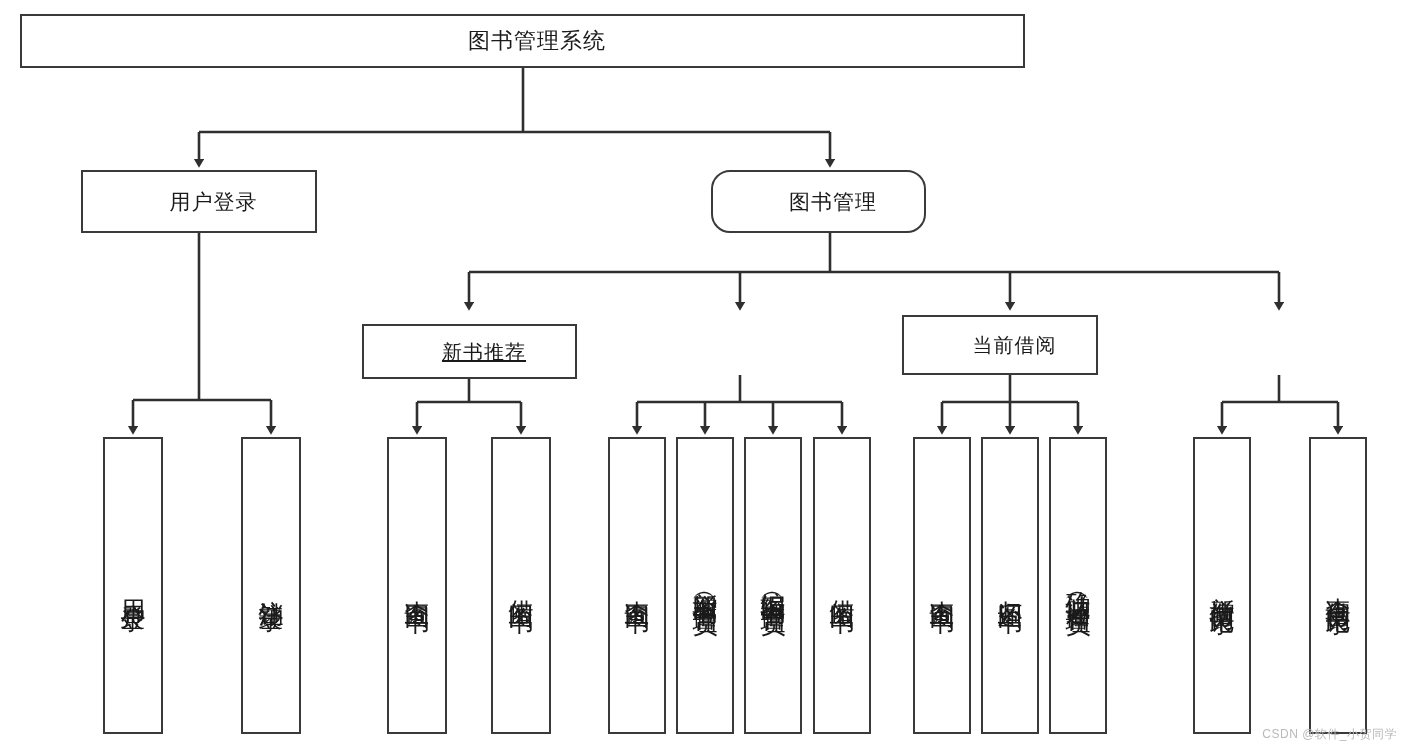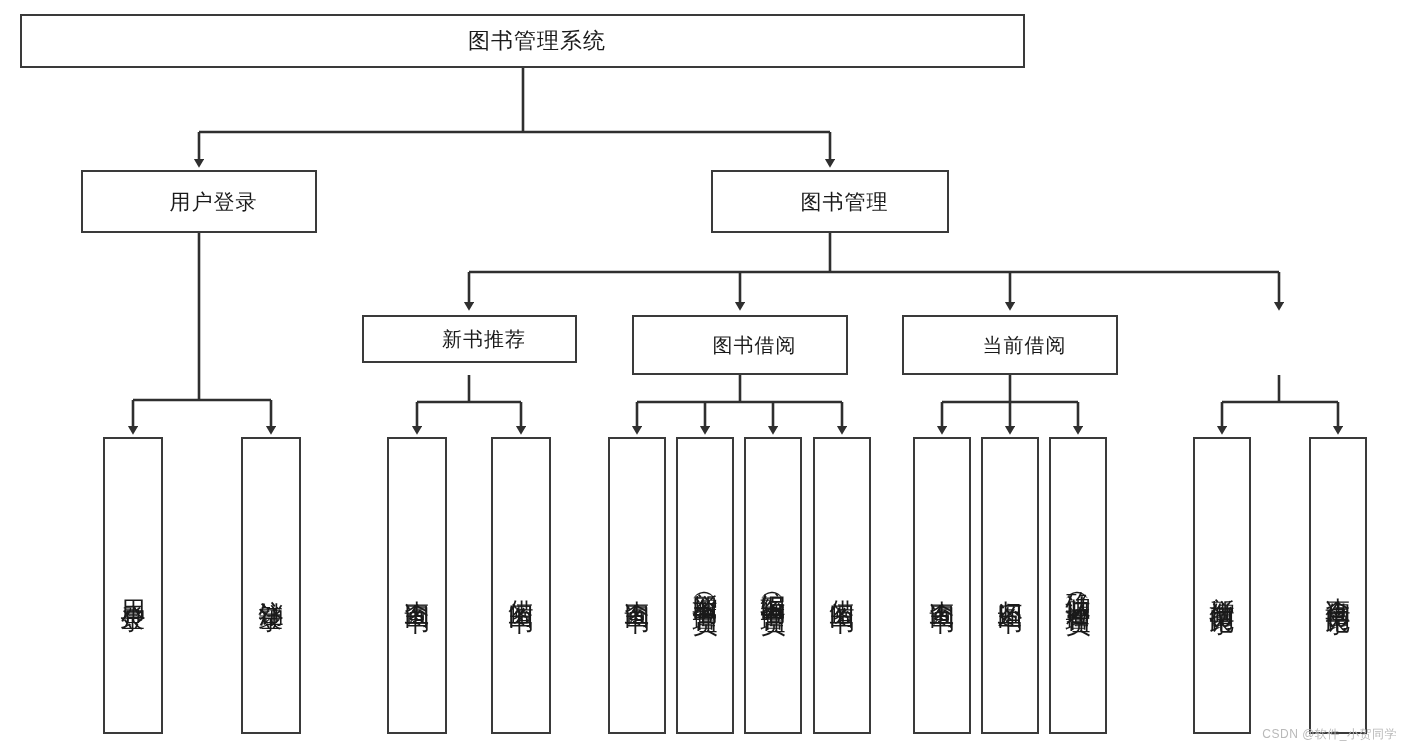--- a/index.html
+++ b/index.html
@@ -122,31 +122,28 @@
     </g>
   </svg>
 
   <div class="node node-h root" style="left:20px;top:14px;width:1005px;height:54px;">
     <span class="label">图书管理系统</span>
   </div>
 
   <div class="node node-h lvl2" style="left:81px;top:170px;width:236px;height:63px;">
     <span class="label">用户登录</span>
   </div>
-  <div class="node node-h lvl2" style="left:711px;top:170px;width:238px;height:63px;">
+  <div class="node node-h lvl2" style="left:711px;top:170px;width:215px;height:63px;border-radius:19px;">
     <span class="label">图书管理</span>
   </div>
 
-  <div class="node node-h lvl3" style="left:362px;top:315px;width:215px;height:48px;">
+  <div class="node node-h lvl3" style="left:362px;top:324px;width:215px;height:55px;text-decoration:underline;">
     <span class="label">新书推荐</span>
   </div>
-  <div class="node node-h lvl3" style="left:632px;top:315px;width:216px;height:60px;">
-    <span class="label">图书借阅</span>
-  </div>
-  <div class="node node-h lvl3" style="left:902px;top:315px;width:216px;height:60px;">
+  <div class="node node-h lvl3" style="left:902px;top:315px;width:196px;height:60px;">
     <span class="label">当前借阅</span>
   </div>
 
   <div class="node node-v" style="left:103px;top:437px;width:60px;height:297px;">
     <span class="label">用户登录</span>
   </div>
   <div class="node node-v" style="left:241px;top:437px;width:60px;height:297px;">
     <span class="label">注销登录</span>
   </div>
 

